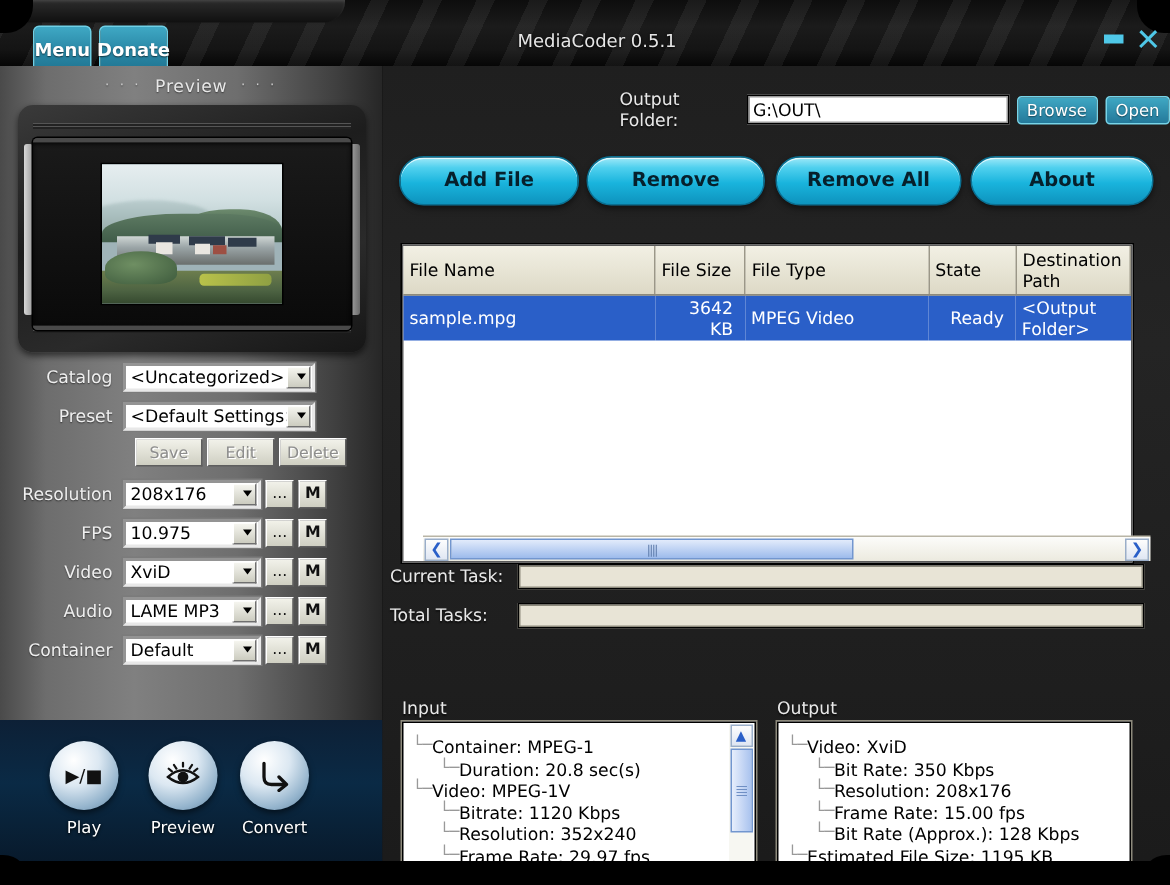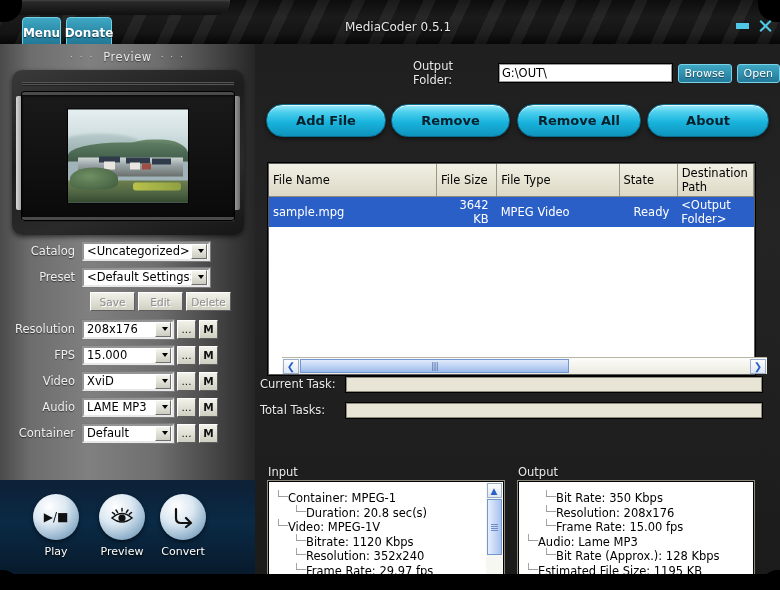--- a/index.html
+++ b/index.html
@@ -296,21 +296,21 @@
               <i class="caret"></i>
             </span>
         </div>
         <div class="sbtn dotbtn">...</div>
         <div class="sbtn mbtn">M</div>
       </div>
 
       <div class="srow" style="top:104px">
         <div class="slabel">FPS</div>
         <div class="combo narrow">
-          <span>15.000</span>
+          <span>10.975</span>
           <span class="arrowbox">
               <i class="caret"></i>
             </span>
         </div>
         <div class="sbtn dotbtn">...</div>
         <div class="sbtn mbtn">M</div>
       </div>
 
       <div class="srow" style="top:130px">
         <div class="slabel">Video</div>
@@ -459,24 +459,24 @@
           <div class="vsb-spacer"></div>
           <div class="vsb-arrow">▼</div>
         </div>
       </div>
     </div>
 
     <div class="infopanel" id="panel-output">
       <div class="info-title">Output</div>
       <div class="info-body">
         <div class="tree">
+          <div class="tnode">Video: XviD</div>
           <div class="tnode l2">Bit Rate: 350 Kbps</div>
           <div class="tnode l2">Resolution: 208x176</div>
           <div class="tnode l2">Frame Rate: 15.00 fps</div>
-          <div class="tnode">Audio: Lame MP3</div>
           <div class="tnode l2">Bit Rate (Approx.): 128 Kbps</div>
           <div class="tnode">Estimated File Size: 1195 KB</div>
         </div>
       </div>
     </div>
   </div>
 
   <div class="frame-b"></div>
   <div class="frame-corner" style="left:0;border-radius:0 18px 0 0"></div>
   <div class="frame-corner" style="right:0;border-radius:18px 0 0 0"></div>

